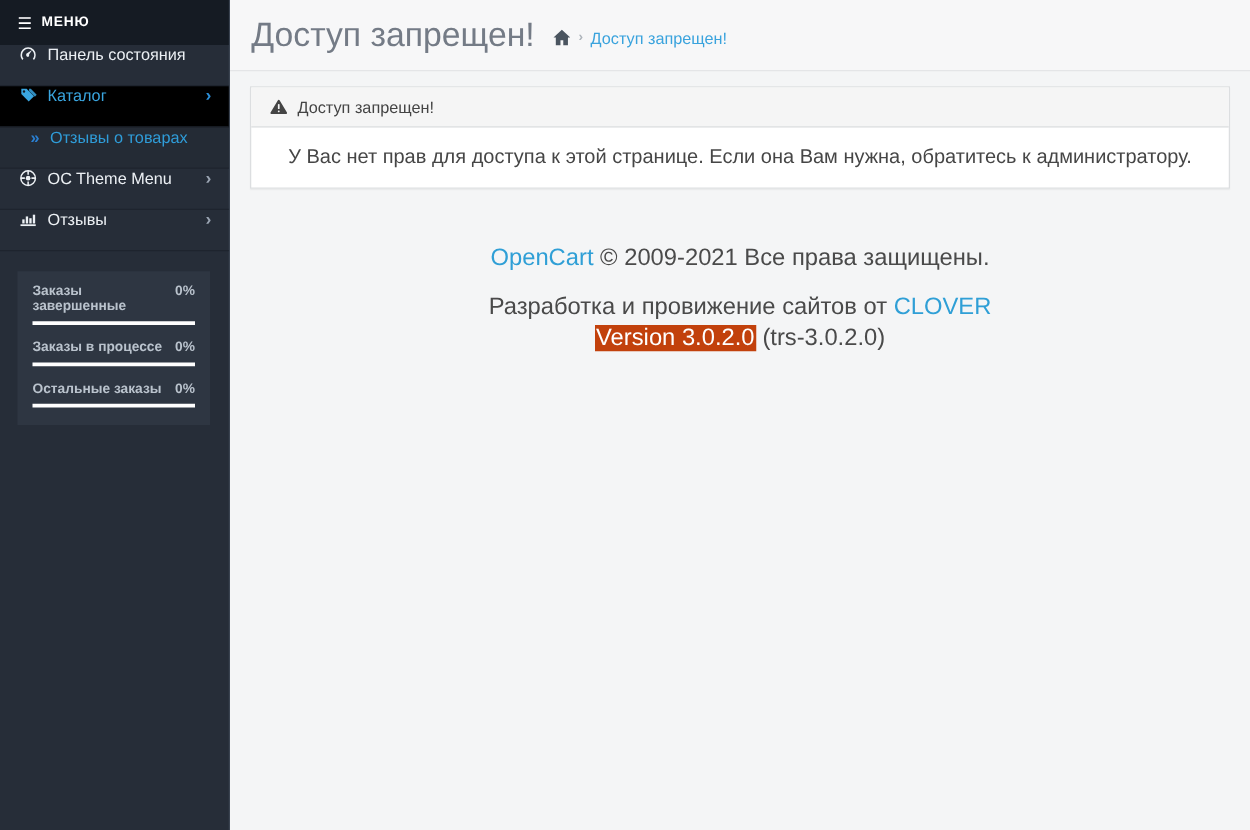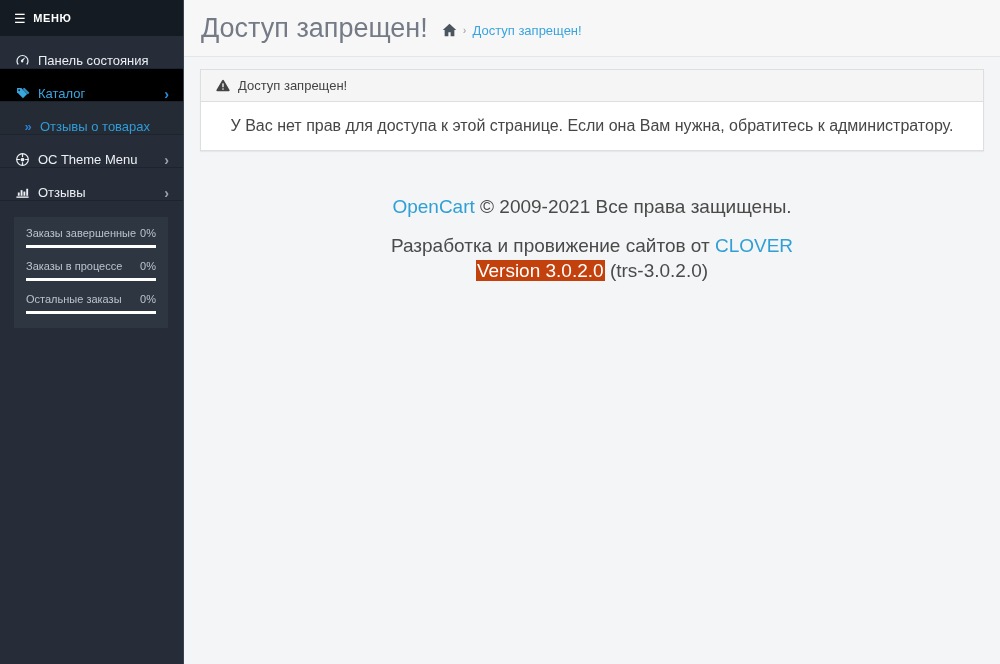--- a/index.html
+++ b/index.html
@@ -28,21 +28,21 @@
     font-size: 11px; font-weight: bold;
     color: #ffffff; letter-spacing: .6px;
     cursor: pointer;
   }
   .menu-header .hamburger {
     font-size: 13px; margin-right: 7px; line-height: 1;
   }
   .nav { list-style: none; margin: 0; padding: 0; }
   .nav-item {
     height: 33px;
-    display: flex; align-items: flex-end;
+    display: flex; align-items: flex-start;
     padding: 0 14px 0 15px;
     font-size: 13px;
     color: #ecf0f4;
     border-bottom: 1px solid #1e242e;
     cursor: pointer;
     text-decoration: none;
   }
   .nav-item .nav-icon {
     width: 15px; height: 15px;
     margin-right: 8px;
@@ -67,20 +67,21 @@
   .nav-item.sub .nav-icon {
     font-size: 13px; font-weight: bold; color: #2a7fd1;
     width: 12px; flex: 0 0 12px; margin-right: 6px;
   }
 
   
   .stats-box {
     margin: 16px 15px 0 14px;
     background: #2e3642;
     padding: 10px 12px 2px 12px;
+    font-weight: bold;
   }
   .stat { margin-bottom: 12px; }
   .stat-row {
     display: flex; justify-content: space-between;
     font-size: 11px; color: #bac3cd;
     margin-bottom: 6px;
   }
   .stat-bar {
     height: 3px; background: #ffffff; width: 100%;
   }

